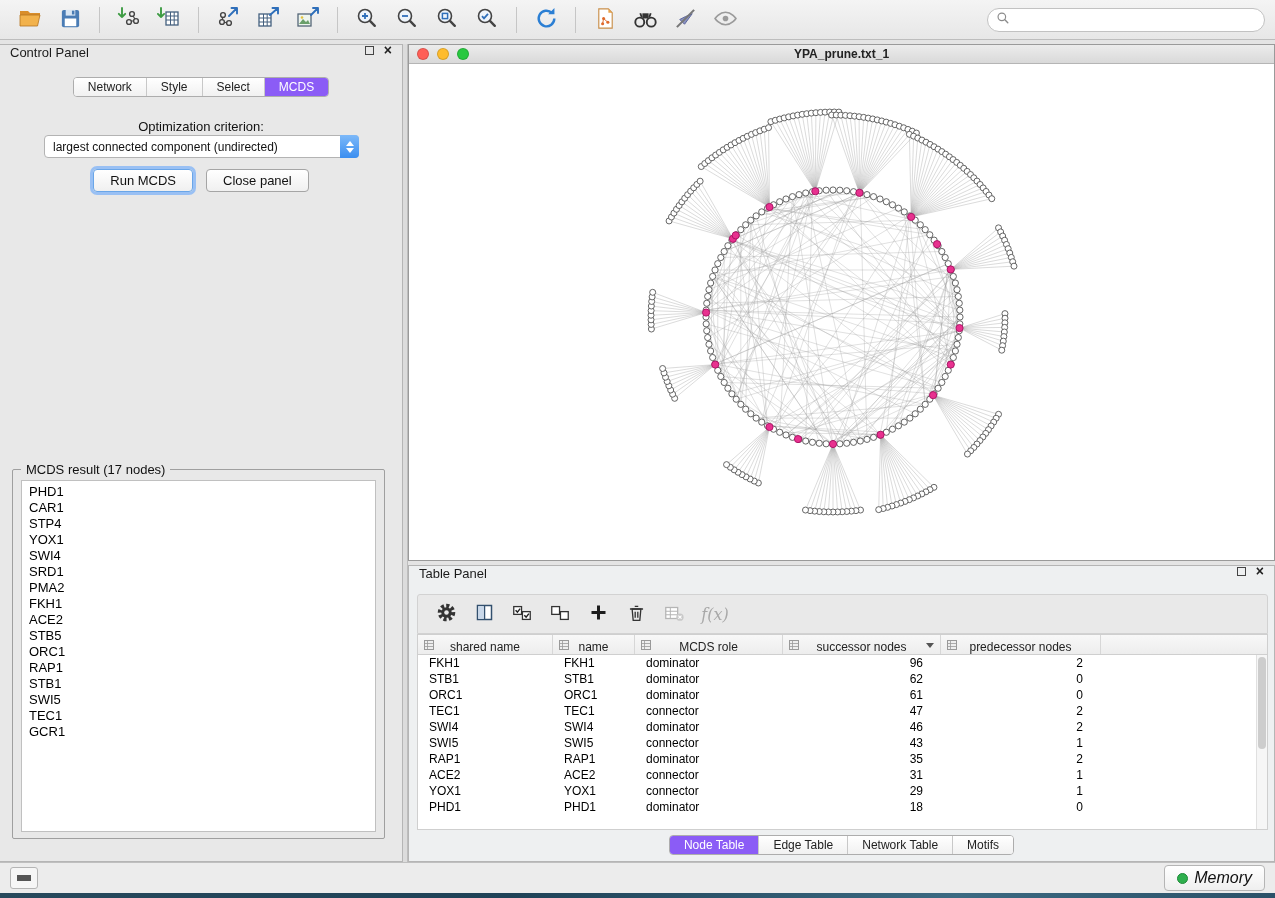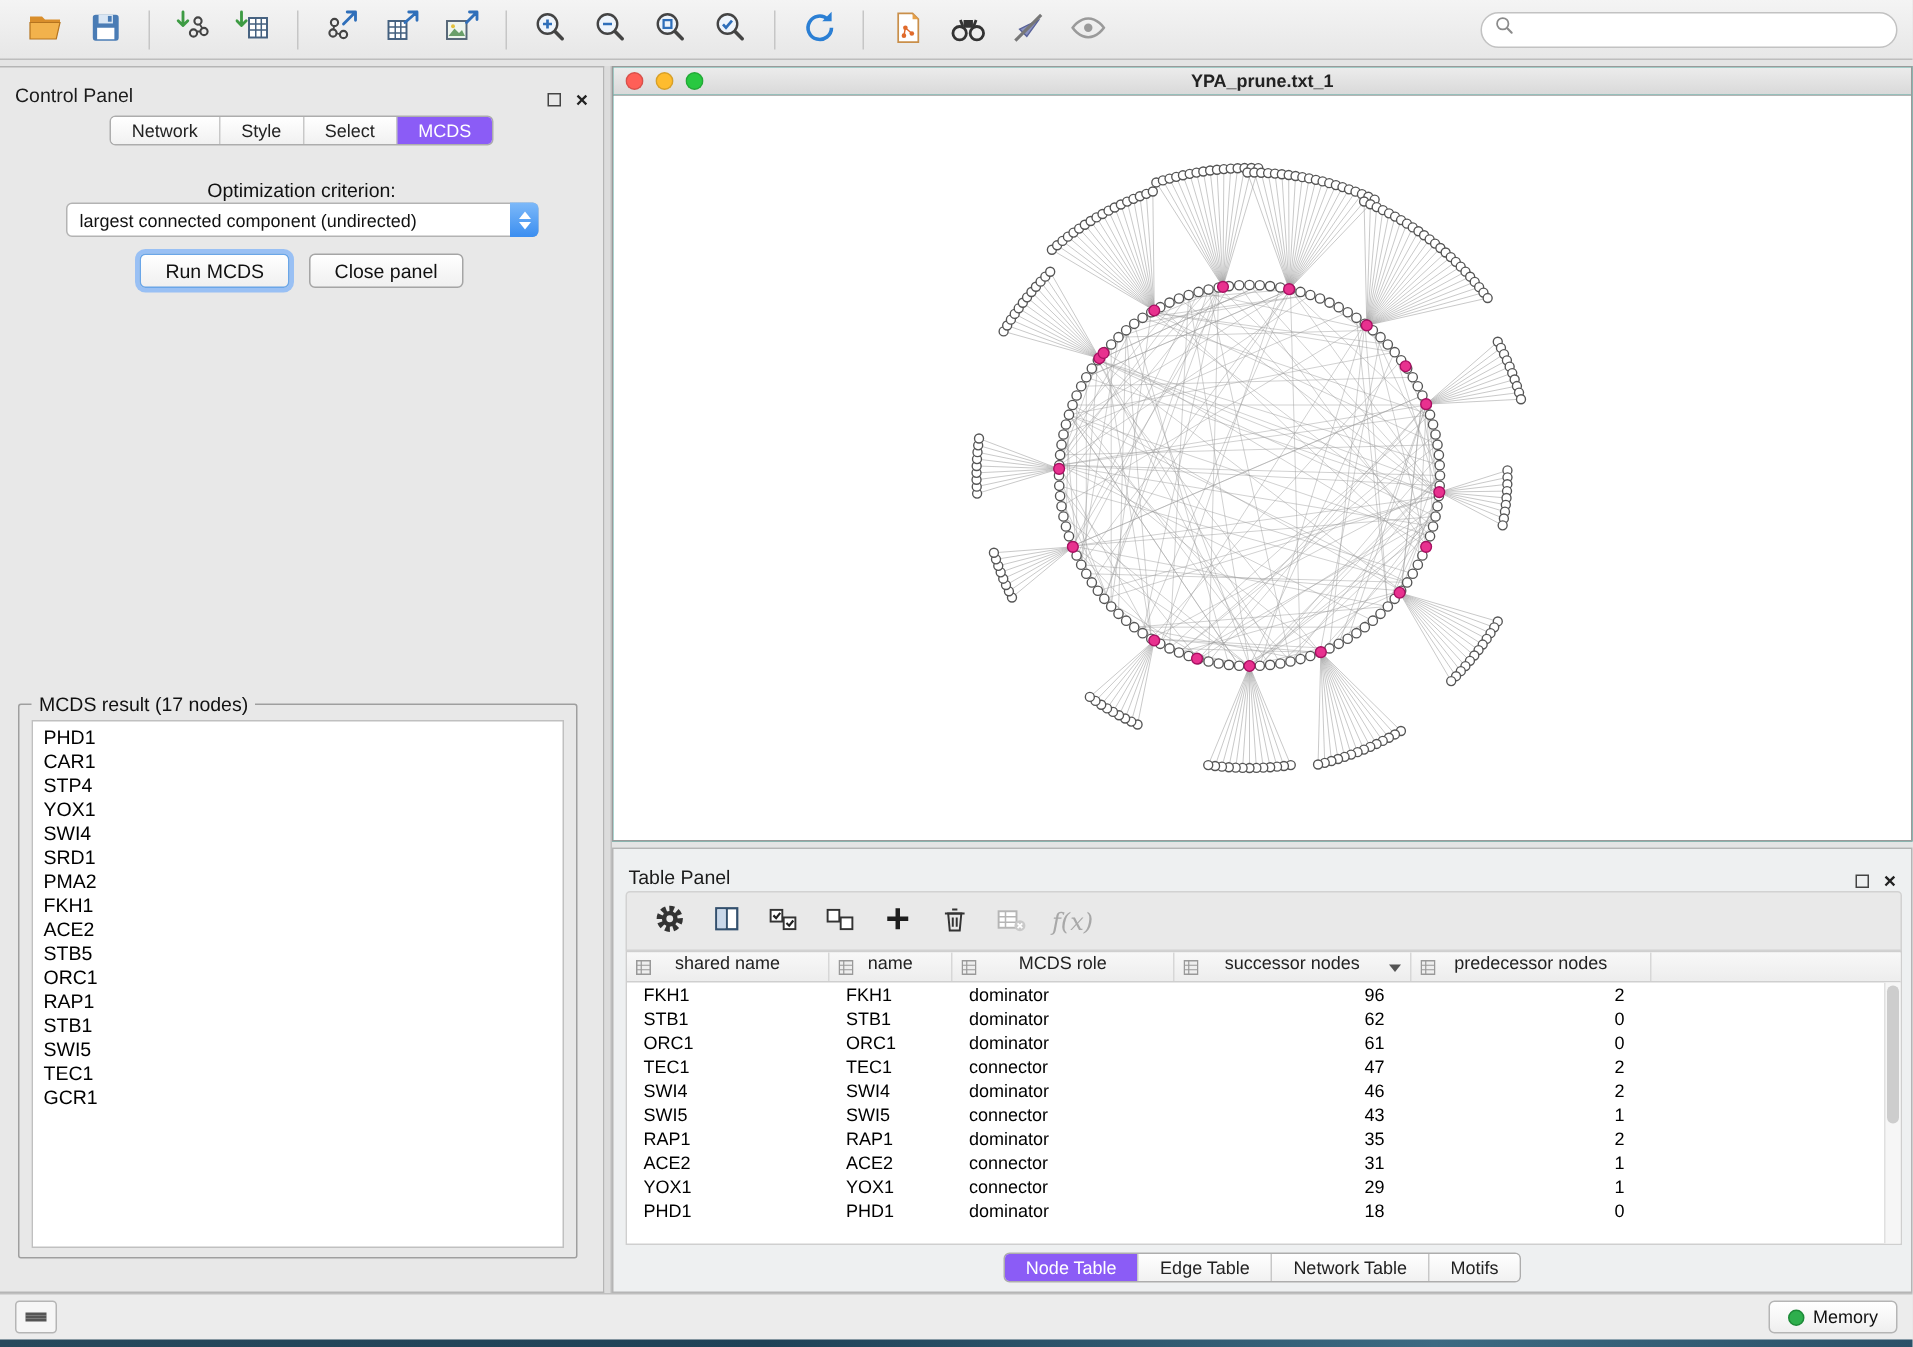--- a/index.html
+++ b/index.html
@@ -12,21 +12,21 @@
   .tbtn { width:40px; height:34px; border:none; background:transparent; display:flex;
     align-items:center; justify-content:center; cursor:pointer; }
   .sep { width:1px; height:26px; background:#c6c6c6; margin:0 9px; }
   .search-box { margin-left:auto; width:278px; height:24px; background:#fff;
     border:1px solid #c2c2c2; border-radius:12px; display:flex; align-items:center; padding:0 8px; }
   .search-box input { border:none; outline:none; flex:1; font-size:12px; background:transparent; margin-left:6px; }
 
   
   .control-panel { position:absolute; left:0; top:44px; width:403px; height:818px;
     background:#e8e8e8; border:1px solid #b5b5b5; border-left:none; }
-  .panel-header { height:26px; display:flex; align-items:flex-end; padding:0 10px; font-size:13px; color:#1b1b1b; }
+  .panel-header { height:26px; display:flex; align-items:flex-start; padding:0 10px; font-size:13px; color:#1b1b1b; }
   .panel-header .hdr-icons { margin-left:auto; display:flex; align-items:center; gap:10px; }
   .float-ico { width:9px; height:9px; border:1.5px solid #444; display:inline-block; }
   .close-ico { font-size:14px; font-weight:bold; color:#222; line-height:10px; cursor:pointer; }
   .tabs-row { display:flex; justify-content:center; margin-top:6px; }
   .segmented { display:flex; border:1px solid #adadad; border-radius:4px; overflow:hidden; background:#fdfdfd; }
   .seg { padding:2px 14px; font-size:12px; color:#222; background:linear-gradient(#fff,#f1f1f1);
     border-left:1px solid #c8c8c8; cursor:pointer; white-space:nowrap; }
   .seg:first-child { border-left:none; }
   .seg.active { background:#8b5cf6; color:#fff; }
   .opt-label { text-align:center; font-size:13px; color:#111; margin-top:22px; }
@@ -64,42 +64,42 @@
 
   
   .table-panel { position:absolute; left:408px; top:565px; width:867px; height:297px;
     background:#eef0f1; border:1px solid #b5b5b5; }
   .tp-toolbar { position:absolute; left:8px; top:28px; width:851px; height:40px; background:#e9e9e9;
     border:1px solid #d2d2d2; border-radius:3px 3px 0 0; display:flex; align-items:center; padding:0 12px; gap:6px; }
   .tp-btn { width:32px; height:30px; border:none; background:transparent; display:flex; align-items:center; justify-content:center; cursor:pointer; }
   .fx-label { font-family:"DejaVu Serif", serif; font-style:italic; font-size:16px; color:#a8a8a8; padding-left:6px; }
   .table-wrap { position:absolute; left:8px; top:68px; width:851px; height:196px; background:#fff; border:1px solid #cfcfcf; }
   .thead { display:flex; height:20px; background:linear-gradient(#f8f8f8,#ededed); border-bottom:1px solid #cfcfcf; }
-  .th { position:relative; display:flex; align-items:flex-start; justify-content:center;
+  .th { position:relative; display:flex; align-items:flex-end; justify-content:center;
     font-size:12px; color:#222; border-right:1px solid #d7d7d7; }
   .th .sort-ico { position:absolute; left:6px; top:5px; }
   .chev-down { position:absolute; right:6px; top:8px; width:0; height:0;
     border-left:4px solid transparent; border-right:4px solid transparent; border-top:5px solid #555; }
   .col-0{width:135px}.col-1{width:82px}.col-2{width:148px}.col-3{width:158px}.col-4{width:160px}
   .tbody { overflow:hidden; }
   .tr { display:flex; height:16px; line-height:16px; cursor:default; }
   .td { font-size:12px; color:#000; padding-left:11px; overflow:hidden; white-space:nowrap; }
   .td.num { text-align:right; padding-left:0; padding-right:18px; }
   .tscroll { position:absolute; right:0; top:20px; bottom:0; width:11px; background:#f6f6f6; border-left:1px solid #e0e0e0; }
   .tthumb { position:absolute; left:1px; right:1px; top:2px; height:92px; background:#cdcdcd; border-radius:5px; }
   .tp-tabs { position:absolute; left:0; top:269px; width:100%; display:flex; justify-content:center; }
 
   
   .status-bar { position:absolute; left:0; top:862px; width:1275px; height:31px; background:#ececec;
     border-top:1px solid #bfbfbf; display:flex; align-items:center; padding:0 10px; }
   .list-btn { width:28px; height:22px; border:1px solid #b5b5b5; border-radius:3px; background:#f6f6f6;
     display:flex; flex-direction:column; justify-content:center; align-items:center; gap:2px; cursor:pointer; }
   .list-btn i { display:block; width:14px; height:2px; background:#555; }
-  .memory-btn { margin-left:auto; display:flex; align-items:center; gap:6px; font-size:12px; color:#111;
-    border:1px solid #b5b5b5; border-radius:4px; background:linear-gradient(#fff,#efefef); padding:3px 12px; cursor:pointer; }
+  .memory-btn { margin-left:auto; display:flex; align-items:center; gap:6px; font-size:16px; color:#111;
+    border:1px solid #b5b5b5; border-radius:4px; background:linear-gradient(#fff,#efefef); padding:3px 12px; cursor:pointer;font-style:italic; }
   .green-dot { width:11px; height:11px; border-radius:50%; background:#2eaf4d; border:1px solid #1d8a38; }
   .wallpaper { position:absolute; left:0; top:893px; width:1275px; height:5px;
     background:linear-gradient(90deg,#27495c,#1f4257 40%,#3c6a82 75%,#2b5168); }
 </style>
 </head>
 <body>
 
 <div class="main-toolbar">
   <button class="tbtn">
       <span>

